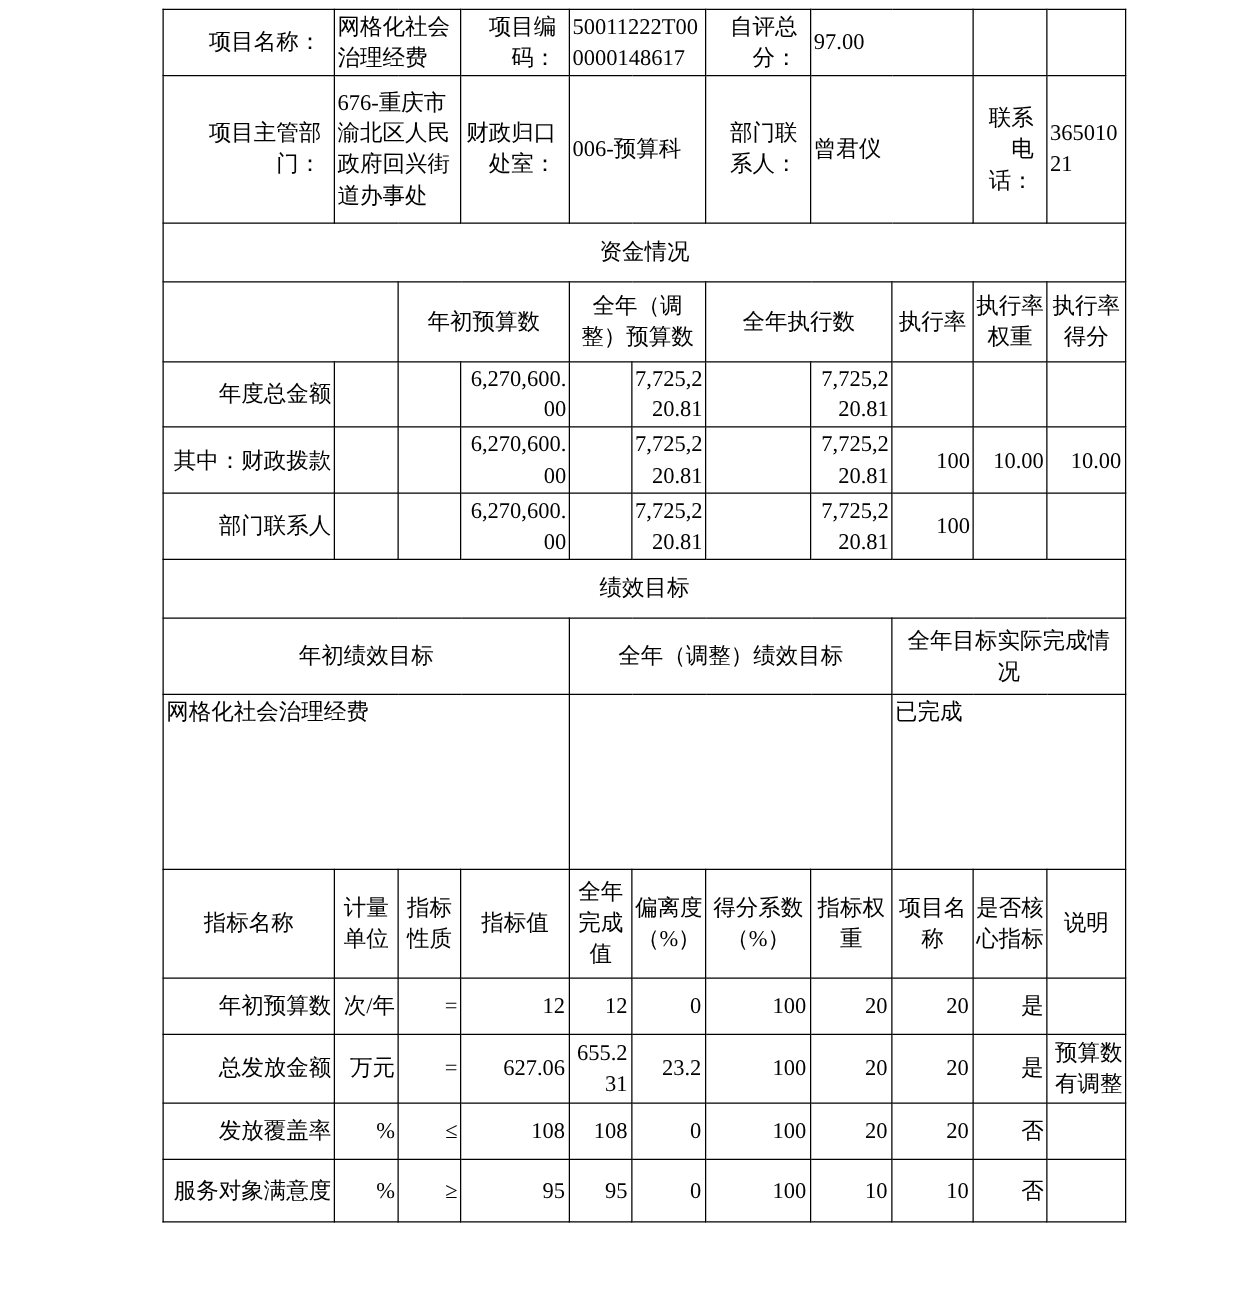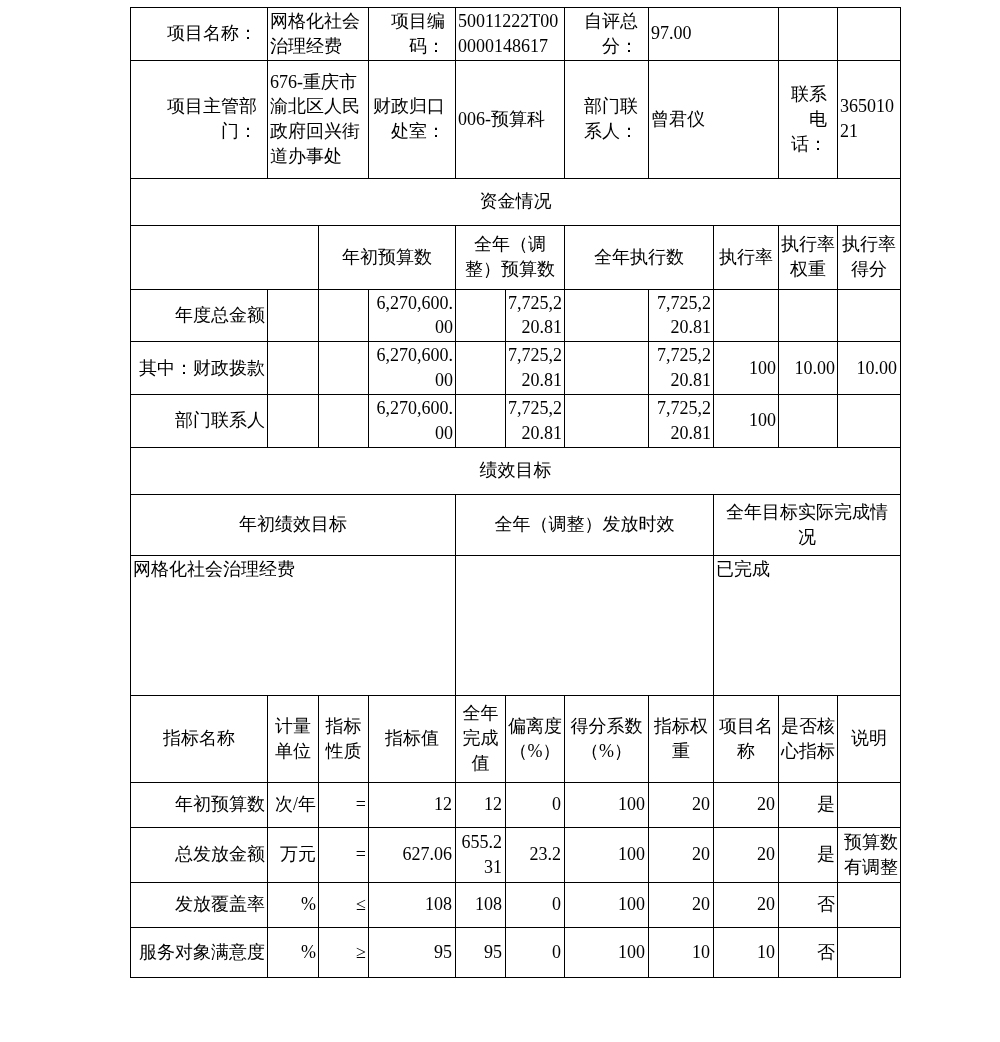--- a/index.html
+++ b/index.html
@@ -130,21 +130,21 @@
     <td class="numl"></td>
     <td class="numr"></td>
   </tr>
 
   <tr style="height:47px">
     <td class="sec" colspan="11">绩效目标</td>
   </tr>
 
   <tr style="height:61px">
     <td class="ghdr" colspan="4">年初绩效目标</td>
-    <td class="ghdr" colspan="4">全年（调整）发放时效</td>
+    <td class="ghdr" colspan="4">全年（调整）绩效目标</td>
     <td class="ghdr" colspan="3">全年目标实际完成情况</td>
   </tr>
 
   <tr style="height:140px">
     <td class="gcell" colspan="4">网格化社会治理经费</td>
     <td class="gcell" colspan="4"></td>
     <td class="gcell" colspan="3">已完成</td>
   </tr>
 
 

